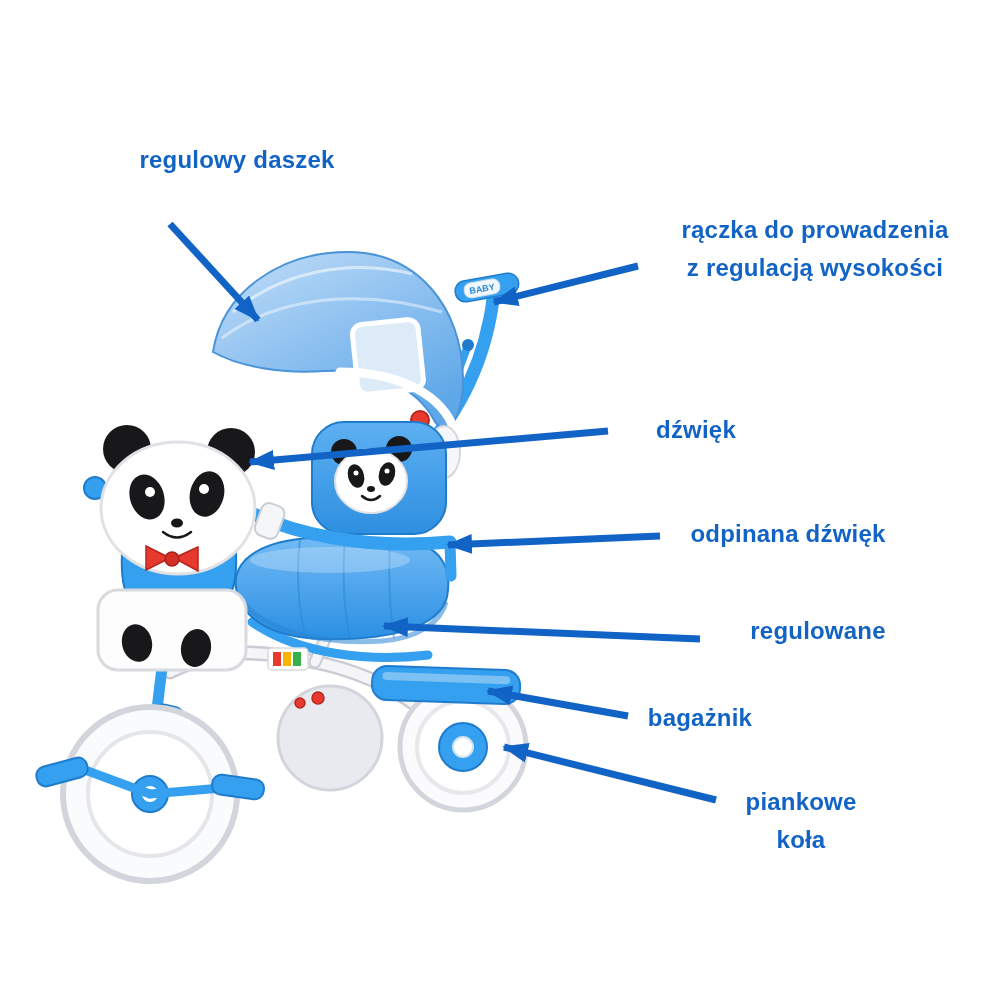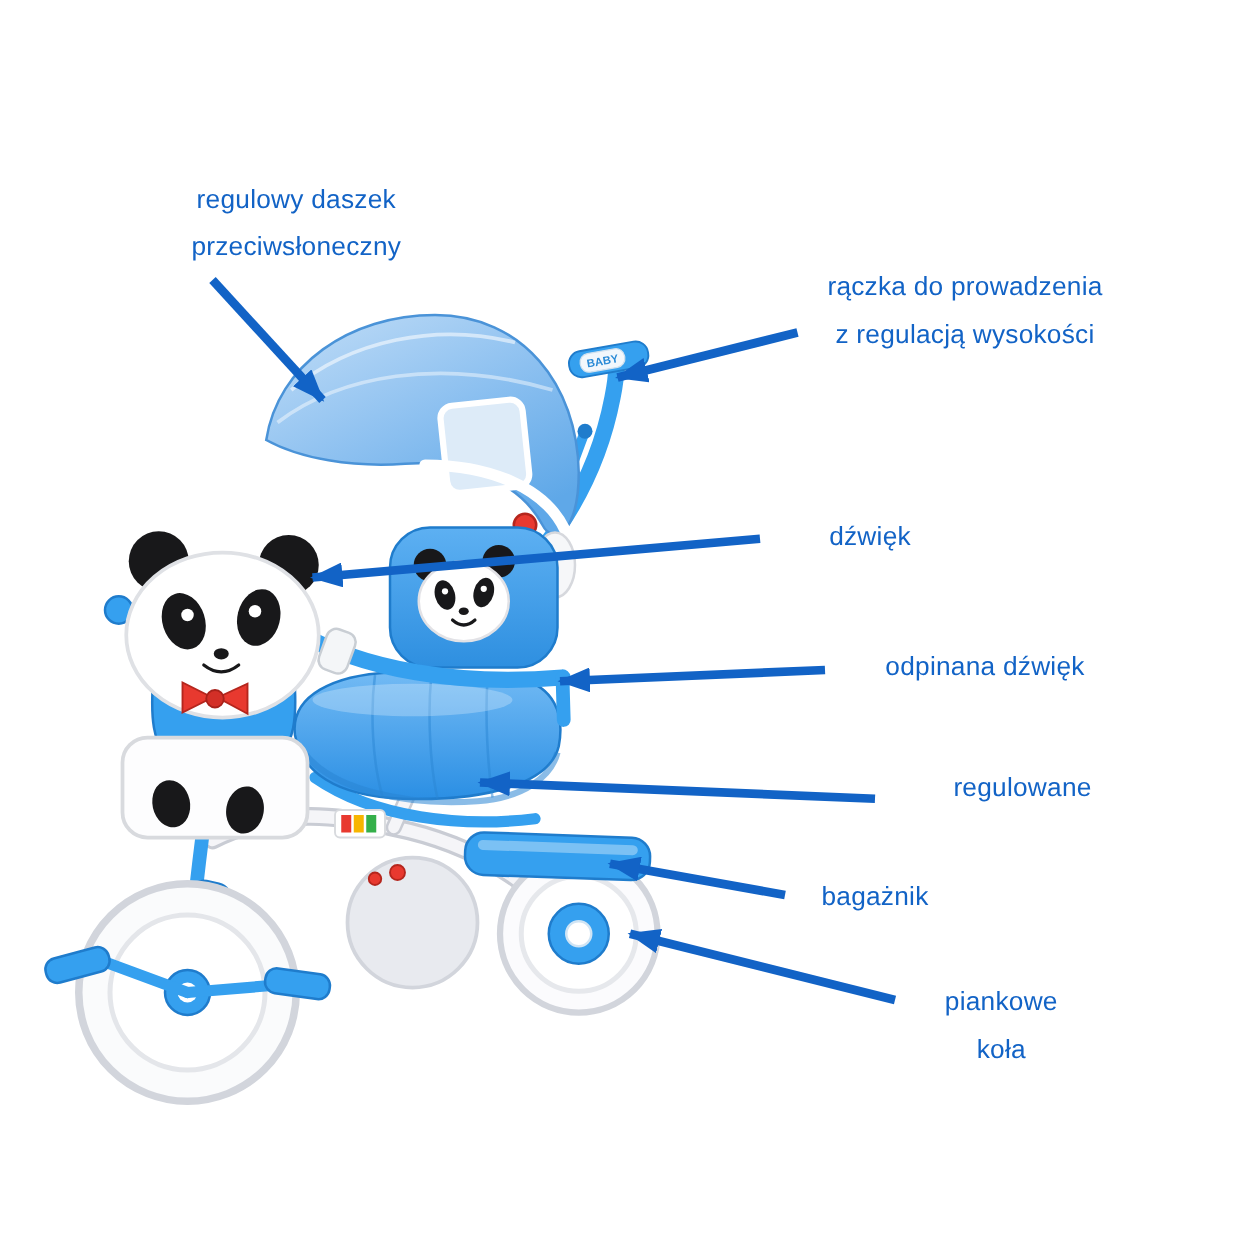--- a/index.html
+++ b/index.html
@@ -19,22 +19,22 @@
     background:#ffffff;
     font-family:"Liberation Sans", sans-serif;
     overflow:hidden;
   }
   .stage{ position:relative; width:1000px; height:1000px; }
   .art{ position:absolute; left:0; top:0; width:1000px; height:1000px; }
   .label{
     position:absolute;
     transform:translateX(-50%);
     color:var(--label-color);
-    font-size:21px;
-    font-weight:400;
+    font-size:24px;
+    font-weight:700;
     line-height:38px;
     text-align:center;
     white-space:nowrap;
     letter-spacing:.2px;
   }
 </style>
 </head>
 <body style="background: rgb(255, 255, 255);">
 
 <div class="stage">
@@ -205,24 +205,23 @@
       <path d="M608,431 L250,462" marker-end="url(#ah)"></path>
       <path d="M660,536 L448,545" marker-end="url(#ah)"></path>
       <path d="M700,639 L384,626" marker-end="url(#ah)"></path>
       <path d="M628,716 L488,691" marker-end="url(#ah)"></path>
       <path d="M716,800 L504,747" marker-end="url(#ah)"></path>
     </g>
   </svg>
 
   <div class="label" style="left:237px; top:141px">
     <div>regulowy daszek</div>
-    <div>przeciwsłoneczny</div>
-  </div>
-
-  <div class="label" style="left:772px; top:211px">
+  </div>
+
+  <div class="label" style="left:815px; top:211px">
     <div>rączka do prowadzenia</div>
     <div>z regulacją wysokości</div>
   </div>
 
   <div class="label" style="left:696px; top:411px">dźwięk</div>
 
   <div class="label" style="left:788px; top:515px">odpinana dźwięk</div>
 
   <div class="label" style="left:818px; top:612px">
     <div>regulowane</div>

